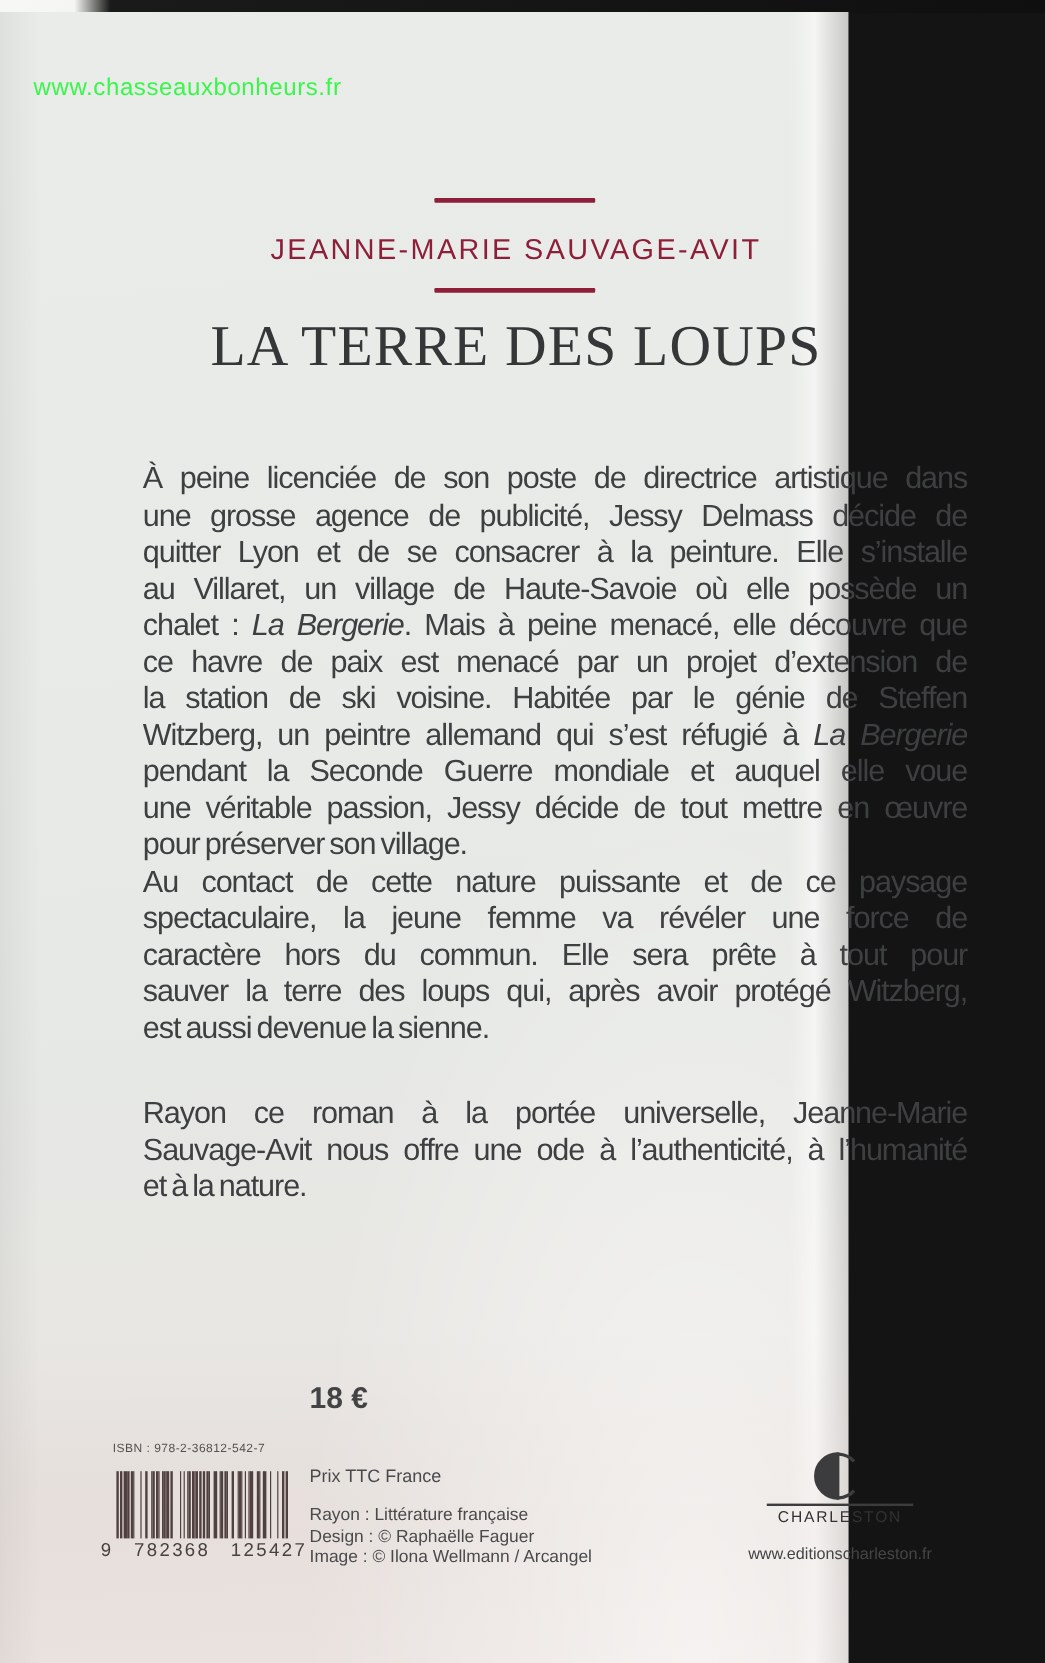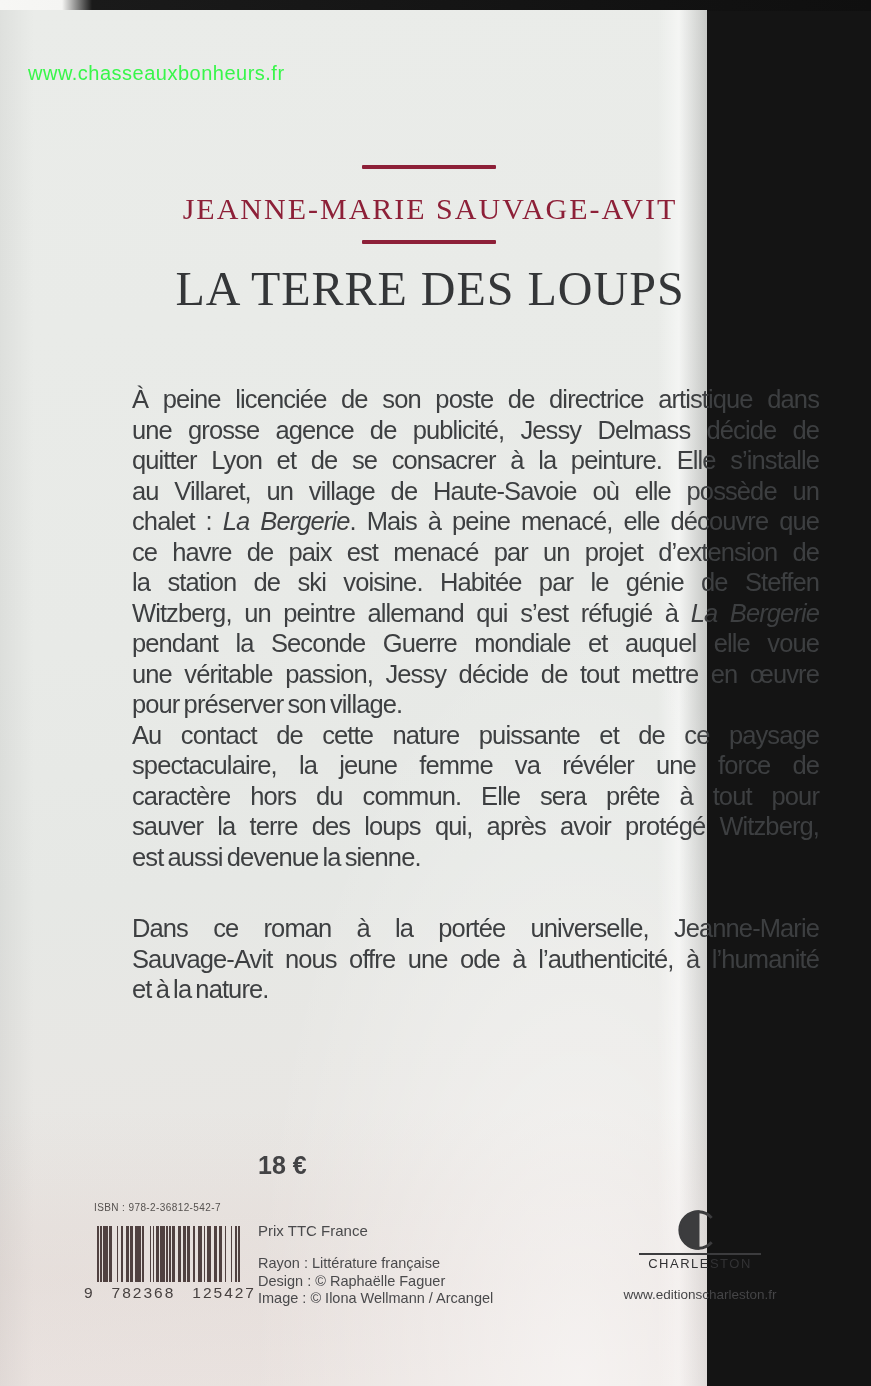--- a/index.html
+++ b/index.html
@@ -28,36 +28,35 @@
   .watermark{
     position:absolute;left:28px;top:52px;
     font-size:20px;letter-spacing:.5px;
   }
   .head{position:absolute;left:58px;top:0;width:744px;text-align:center;}
   .rule{position:absolute;background:#8d2038;border-radius:1px;}
   .rule1{left:304px;top:155px;width:134px;height:3.5px;}
   .rule2{left:304px;top:230px;width:134px;height:3.5px;}
   .author{
     position:absolute;left:0;top:180px;width:744px;
-    font-family:Liberation Serif, serif;
-    font-size:30px;line-height:38px;letter-spacing:2px;
+    font-family:Liberation Sans, sans-serif;
+    font-size:24px;line-height:38px;letter-spacing:2px;
     color:#8d2038;
   }
   .title{
     position:absolute;left:0;top:256px;width:744px;
     font-family:"Liberation Serif", serif;
     font-size:48px;line-height:46px;letter-spacing:1px;
     color:#343638;
   }
   .synopsis{
     position:absolute;left:119px;top:374px;width:687px;
     font-size:25.5px;line-height:30.5px;
     letter-spacing:-0.9px;word-spacing:-2px;
     color:#3d3f41;
-    margin-left:13px;
   }
   .jline{text-align:justify;text-align-last:justify;white-space:normal;}
   .jline.pend{text-align-last:left;}
   .para.gap{margin-top:41px;}
   
   .isbn{
     position:absolute;left:94px;top:1192px;
     font-size:10px;letter-spacing:.4px;color:#55514f;
   }
   .barcode{position:absolute;left:97px;top:1216px;width:146px;height:76px;}
@@ -114,21 +113,21 @@
           <div class="jline pend"><span>pour préserver son village.</span></div>
         </div>
         <div class="para">
           <div class="jline"><span>Au contact de cette nature puissante et de ce paysage</span></div>
           <div class="jline"><span>spectaculaire, la jeune femme va révéler une force de</span></div>
           <div class="jline"><span>caractère hors du commun. Elle sera prête à tout pour</span></div>
           <div class="jline"><span>sauver la terre des loups qui, après avoir protégé Witzberg,</span></div>
           <div class="jline pend"><span>est aussi devenue la sienne.</span></div>
         </div>
         <div class="para gap">
-          <div class="jline"><span>Dans ce roman à la portée universelle, Jeanne-Marie</span></div>
+          <div class="jline"><span>Rayon ce roman à la portée universelle, Jeanne-Marie</span></div>
           <div class="jline"><span>Sauvage-Avit nous offre une ode à l’authenticité, à l’humanité</span></div>
           <div class="jline pend"><span>et à la nature.</span></div>
         </div>
       </div>
 
     <div class="isbn">ISBN : 978-2-36812-542-7</div>
 
     <div class="barcode">
       <div class="bars" id="bars">
           <span class="b1"></span>

